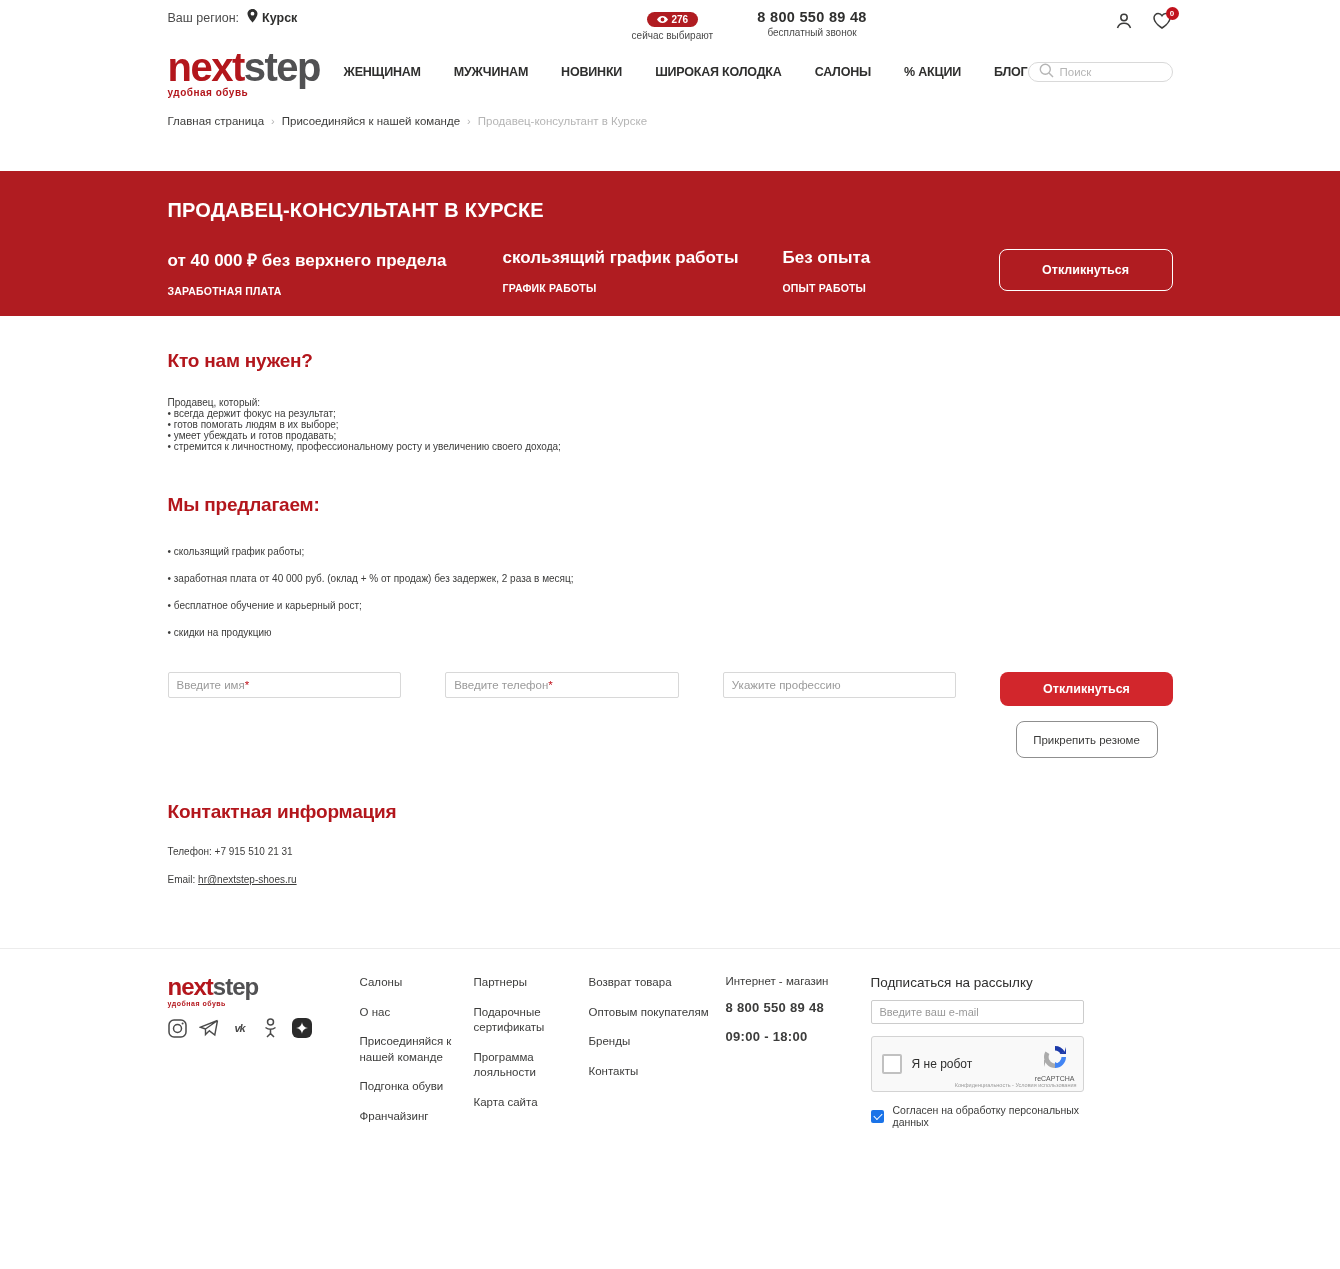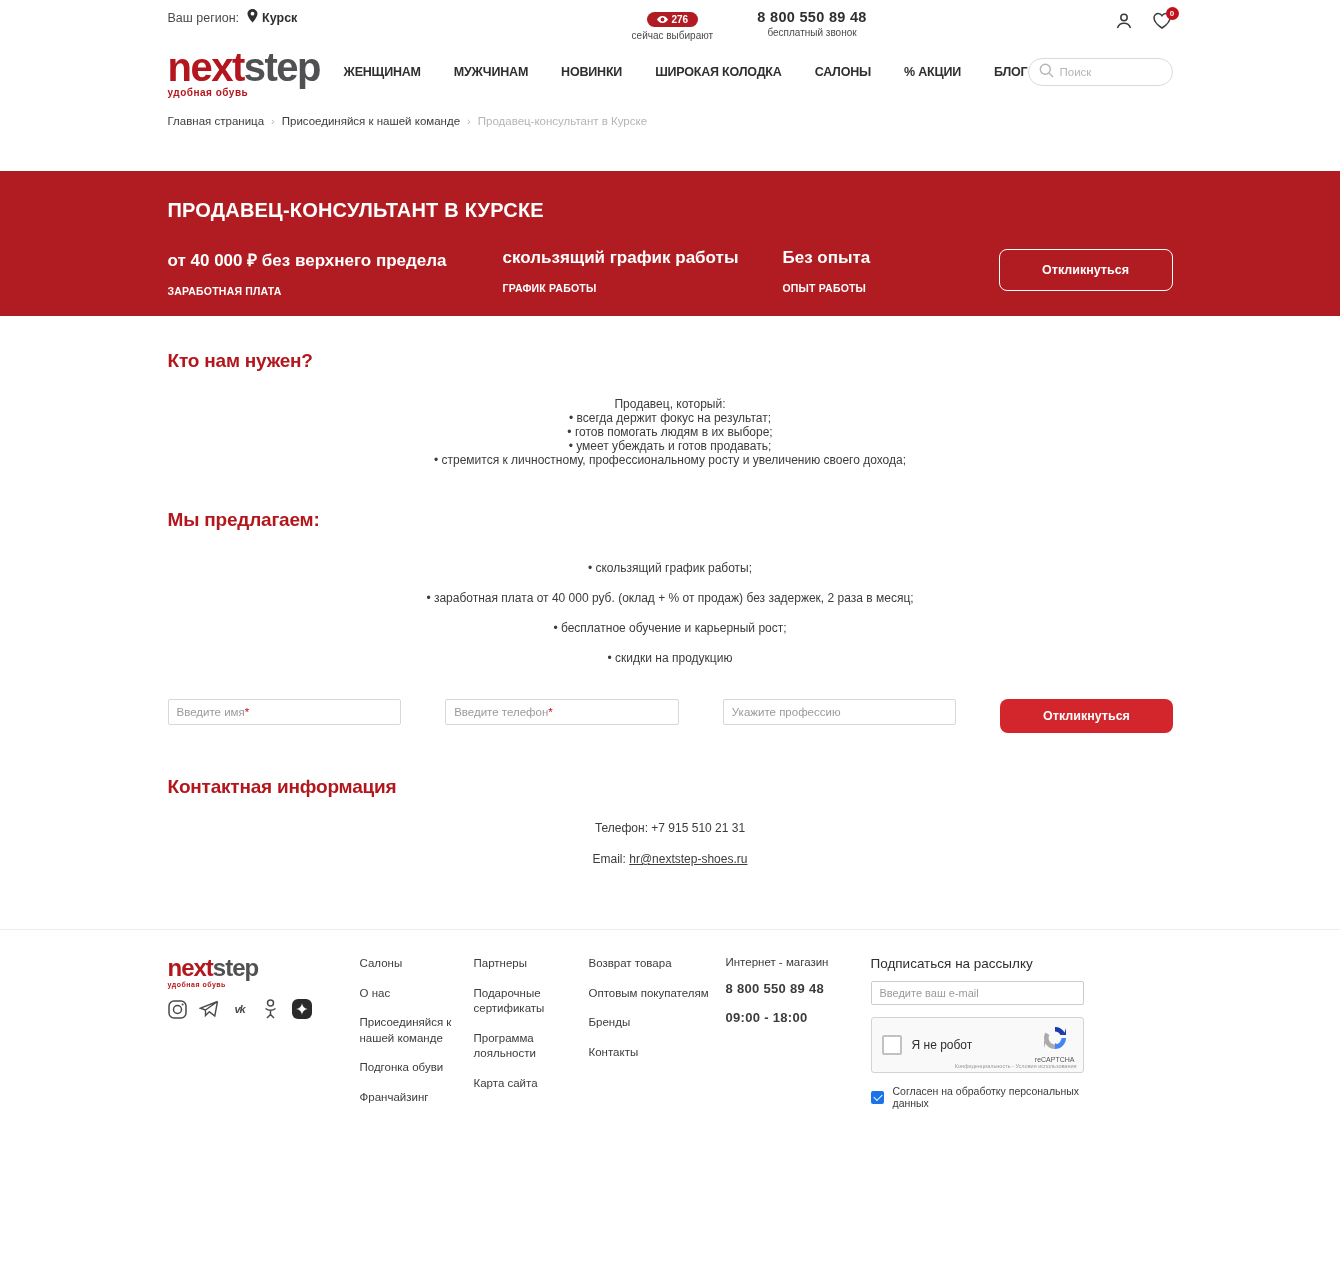--- a/index.html
+++ b/index.html
@@ -27,21 +27,21 @@
 
   
   .headrow { display: flex; align-items: center; margin-top: 0px; height: 62px; }
   .logo { width: 219px; }
   .logo-line { font-size: 40px; font-weight: bold; letter-spacing: -1.5px; line-height: 1; }
   .logo-next { color: #b3161c; }
   .logo-step { color: #515153; }
   .logo-tag { font-size: 10px; font-weight: bold; color: #b3161c; letter-spacing: .5px; margin-top: 0; }
   .nav { display: flex; gap: 33px; align-items: center; }
   .nav a { font-size: 12.5px; font-weight: bold; color: #2f2f2e; letter-spacing: -0.2px; white-space: nowrap; }
-  .search { margin-left: auto; width: 175px; height: 28px; border: 1px solid #d9d9d9; border-radius: 14px;
+  .search { margin-left: auto; width: 175px; height: 20px; border: 1px solid #d9d9d9; border-radius: 14px;
     display: flex; align-items: center; padding: 0 10px; gap: 6px; }
   .search input { border: none; outline: none; font-size: 11.5px; color: #3c3c3b; width: 100%; background: transparent; }
   .search input::placeholder { color: #b5b5b5; }
 
   
   .breadcrumb { margin-top: 12px; font-size: 11.5px; color: #3c3c3b; display: flex; gap: 7px; align-items: center; }
   .breadcrumb .sep { color: #b5b5b5; font-size: 11px; }
   .breadcrumb .current { color: #b5b5b5; }
 
   
@@ -52,21 +52,21 @@
   .stat1 { width: 335px; } .stat2 { width: 280px; } .stat3 { width: 128px; }
   .stat-value { font-size: 17px; font-weight: bold; }
   .stat-label { font-size: 10.5px; font-weight: bold; margin-top: 14px; letter-spacing: .2px; }
   .hero-apply { margin-left: auto; margin-top: 1px; width: 174px; height: 42px; background: transparent;
     border: 1px solid #fff; border-radius: 8px; color: #fff; font-size: 12.5px; font-weight: bold; cursor: pointer;
     font-family: "Liberation Sans", sans-serif; }
 
   
   .section-h { font-size: 19px; font-weight: bold; color: #b3161c; letter-spacing: -0.2px; }
   .who { margin-top: 34px; }
-  .ptext { font-size: 12px; color: #3c3c3b; text-align: center; }
+  .ptext { font-size: 10px; color: #3c3c3b; }
   .who .intro { margin-top: 25px; }
   .who .ptext + .ptext { }
   .offer { margin-top: 42px; }
   .offer .ptext:first-of-type { margin-top: 30px; }
   .offer .ptext + .ptext { margin-top: 16px; }
   .summary { margin-top: 21px; }
 
   
   .apply-form { margin-top: 34px; display: flex; align-items: flex-start; }
   .field { position: relative; width: 235px; margin-right: 44px; }
@@ -253,20 +253,23 @@
       <div class="field">
         <input type="text" style="">
         <span class="ph"><span>Введите телефон</span><span class="req">*</span></span>
       </div>
       <div class="field">
         <input type="text" style="">
         <span class="ph"><span>Укажите профессию</span></span>
       </div>
       <button type="button" class="form-submit">Откликнуться</button>
     </form>
+    <div class="attach-row">
+      <button type="button" class="attach-btn">Прикрепить резюме</button>
+    </div>
 
     <section class="contacts">
       <h2 class="section-h">Контактная информация</h2>
       <p class="ptext">Телефон: +7 915 510 21 31</p>
       <p class="ptext">
         <span>Email:</span>
         <a class="email-link">hr@nextstep-shoes.ru</a>
       </p>
     </section>
   </main>

